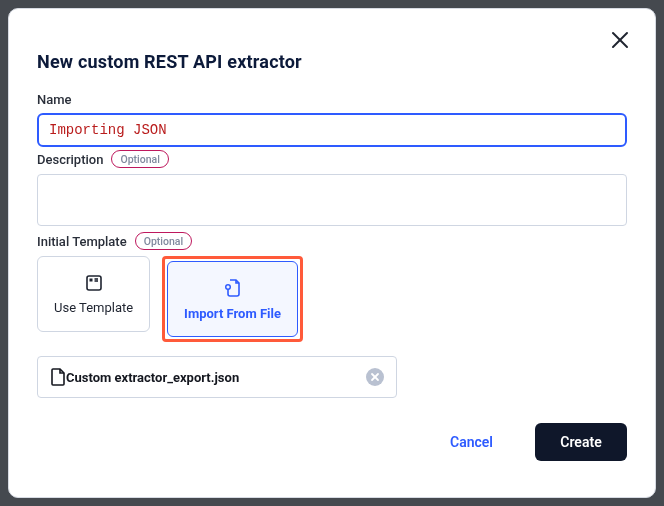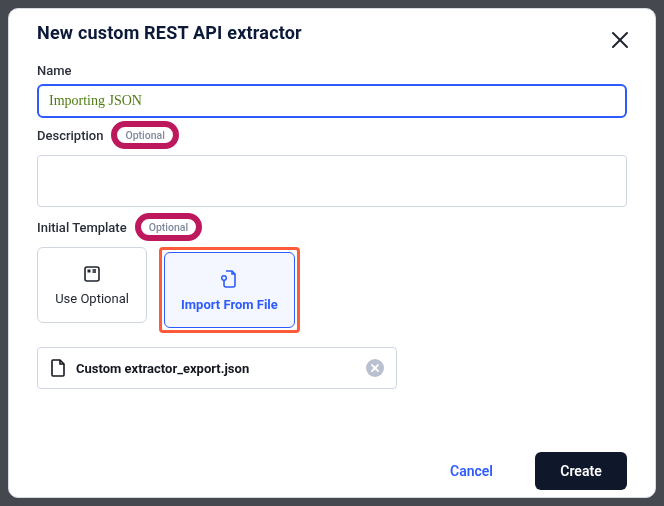--- a/index.html
+++ b/index.html
@@ -9,49 +9,49 @@
     background:#45494f;
     font-family:-apple-system,BlinkMacSystemFont,"Segoe UI",Roboto,Arial,sans-serif;
     font-size:13px; color:#1f2430;
     display:flex; align-items:center; justify-content:center;
   }
   .modal {
     width:648px; height:490px;
     background:#ffffff;
     border:1px solid #d7dbe3;
     border-radius:10px;
-    padding:7px 28px;
+    padding:36px 28px;
     position:relative;
-    display:flex; flex-direction:column;
+    display:flex; flex-direction:column;justify-content:center;
   }
   .close {
     position:absolute; top:18px; right:22px;
     width:26px; height:26px;
     display:flex; align-items:center; justify-content:center;
     cursor:pointer; color:#1f2430;
   }
   .title {
     font-size:18px; font-weight:700; letter-spacing:0.2px;
     color:#0c1a3a; margin:6px 0 20px 0;
   }
   .field-label {
     font-size:13px; color:#2a2f3a; font-weight:500;
     display:flex; align-items:center; gap:8px; margin-bottom:6px;
   }
   .optional-pill {
     font-size:10.5px; color:#808a9e;
-    border:6px solid #be185d; border-radius:999px;
+    border:1px solid #be185d; border-radius:999px;
     padding:1.5px 8px; font-weight:500;
   }
   .text-input {
     width:100%; height:34px;
     border:2px solid #2e5bff;
     border-radius:6px;
     padding:4px 10px;
-    font-size:14px; font-family:Liberation Serif, serif; color:#4d7c0f;
+    font-size:14px; font-family:Liberation Mono, monospace; color:#b91c1c;
     outline:none; caret-color:#2e5bff;
   }
   .textarea {
     width:100%; height:52px;
     border:1px solid #cfd6e2; border-radius:4px;
     padding:6px 8px; font-family:inherit; font-size:13px;
     resize:none; outline:none;
   }
   .section { margin-bottom:3px; }
   .option-row { display:flex; gap:12px; margin-bottom:14px; }
@@ -68,21 +68,21 @@
     background:#f4f7ff; color:#2e5bff;
   }
   .highlight-box {
     border:3px solid #ff5a3a; border-radius:4px;
     padding:0; display:inline-block;
   }
   .highlight-box .option-card { margin:2px;font-weight:bold; }
   .file-chip {
     width:360px; height:42px;
     border:1px solid #cfd6e2; border-radius:4px;
-    display:flex; align-items:center; gap:10px;
+    display:flex; align-items:center; 
     padding:0 12px; font-weight:700; font-size:13px; color:#14171f;
   }
   .file-chip .spacer { flex:1; }
   .clear-btn {
     width:18px; height:18px; border-radius:50%;
     background:#b9c1d1; color:#ffffff;
     display:flex; align-items:center; justify-content:center;
     cursor:pointer;
   }
   .footer {
@@ -133,21 +133,21 @@
     </div>
 
     <div class="option-row">
       <div class="option-card">
         <svg width="18" height="18" viewBox="0 0 18 18" fill="none" stroke="#1f2430" stroke-width="1.6">
             <rect x="2" y="2" width="14" height="14" rx="2"></rect>
             <rect x="4.5" y="4.5" width="3" height="3" fill="#1f2430" stroke="none"></rect>
             <line x1="9.5" y1="5" x2="13" y2="5"></line>
             <line x1="9.5" y1="7" x2="13" y2="7"></line>
           </svg>
-        <span>Use Optional</span>
+        <span>Use Template</span>
       </div>
       <span class="highlight-box">
         <div class="option-card selected">
           <svg width="20" height="20" viewBox="0 0 20 20" fill="none" stroke="#2e5bff" stroke-width="1.6">
               <path d="M7 2 h6 l3 3 v11 a2 2 0 0 1 -2 2 h-7 a2 2 0 0 1 -2 -2 v-6"></path>
               <path d="M13 2 v3 h3"></path>
               <circle cx="5" cy="9" r="3" fill="#2e5bff" stroke="none"></circle>
               <path d="M5 7.5 v3 M3.5 9 h3" stroke="#ffffff" stroke-width="1.4"></path>
             </svg>
           <span>Import From File</span>

